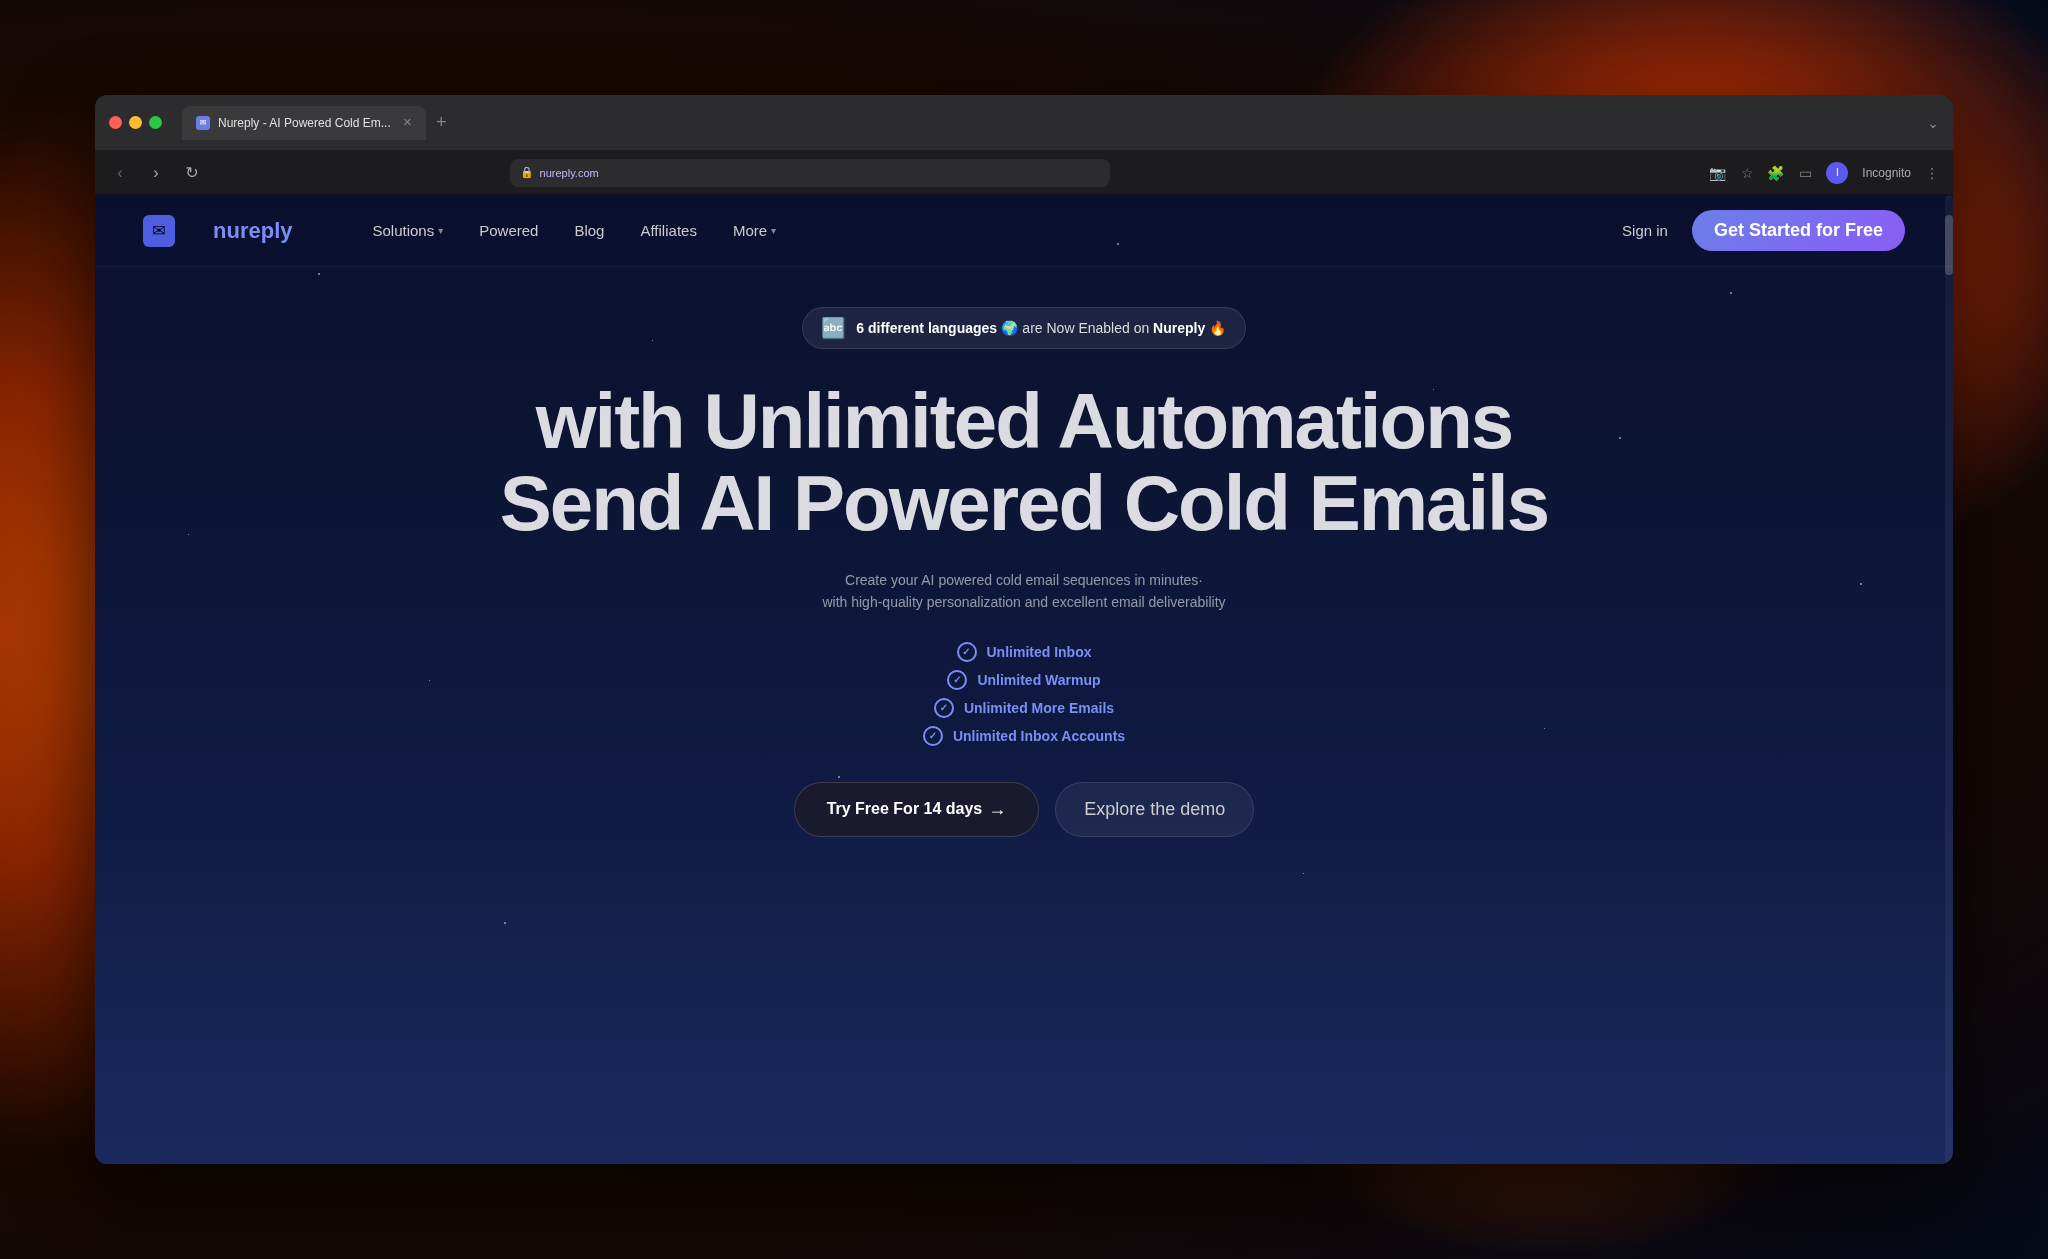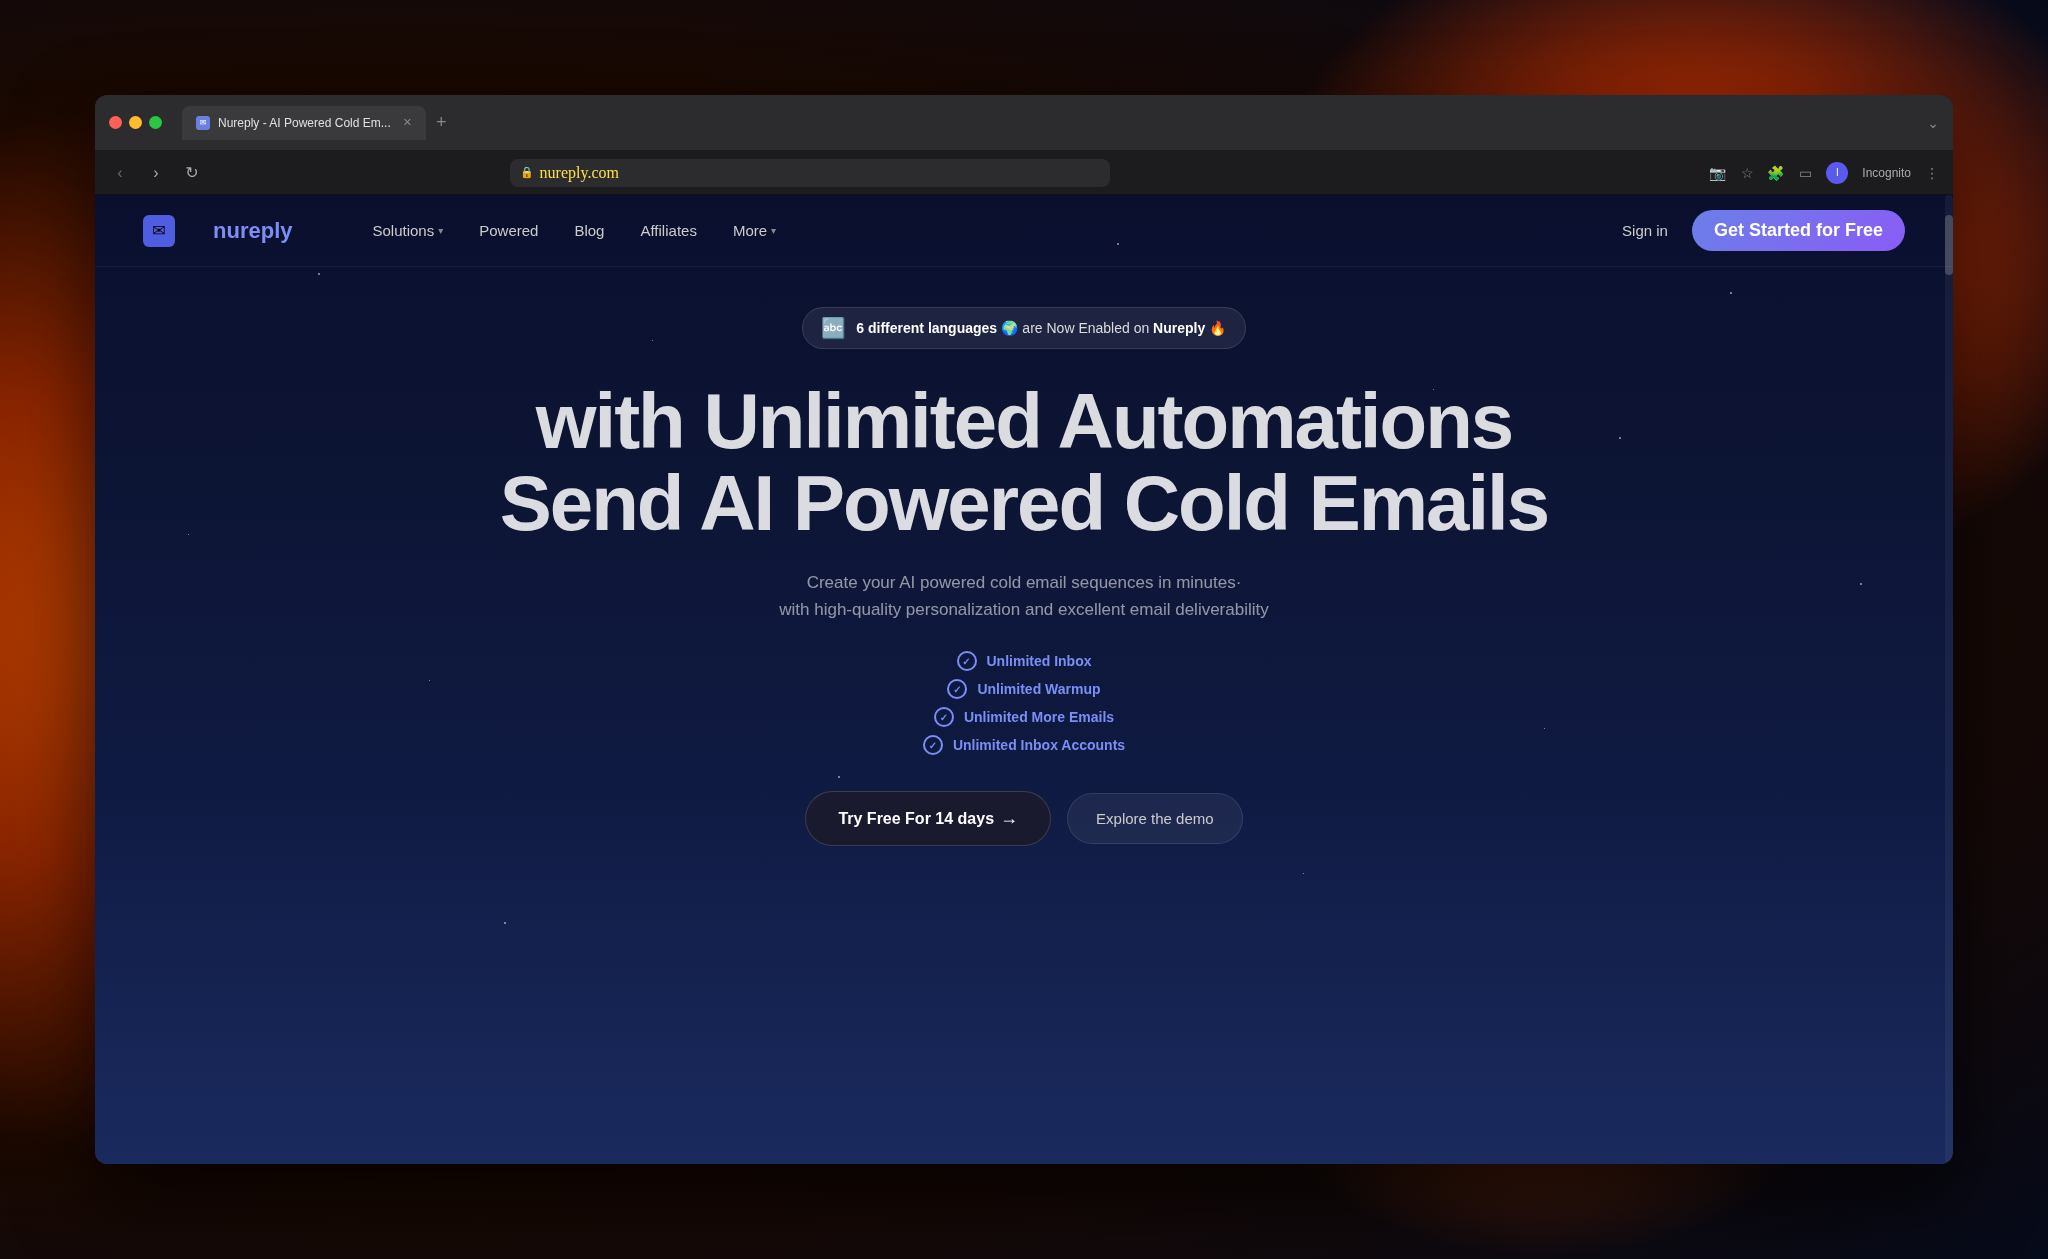--- a/index.html
+++ b/index.html
@@ -156,23 +156,22 @@
       align-items: center;
       padding: 0 10px;
       gap: 6px;
       margin: 0 auto;
     }
     .url-lock {
       color: #888;
       font-size: 11px;
     }
     .url-text {
-      font-size: 16px;
-      color: #fde047;
-      font-family: Liberation Serif, serif;
+      font-size: 11px;
+      color: #c4b5fd;
     }
     .chrome-icons {
       display: flex;
       align-items: center;
       gap: 14px;
       margin-left: auto;
     }
     .chrome-icon {
       color: #888;
       font-size: 14px;
@@ -325,21 +324,21 @@
     .hero-title {
       font-size: 78px;
       font-weight: 800;
       color: rgba(255,255,255,0.85);
       line-height: 1.05;
       margin-bottom: 24px;
       letter-spacing: -2px;
     }
 
     .hero-subtitle {
-      font-size: 17px;
+      font-size: 14px;
       color: rgba(255,255,255,0.55);
       line-height: 1.6;
       margin-bottom: 28px;
     }
 
     .features-list {
       display: flex;
       flex-direction: column;
       align-items: center;
       gap: 8px;
@@ -386,21 +385,21 @@
     }
     .try-free-btn .arrow {
       font-size: 18px;
     }
     .demo-btn {
       background: rgba(255,255,255,0.06);
       border: 1px solid rgba(255,255,255,0.1);
       color: #ccc;
       border-radius: 30px;
       padding: 16px 28px;
-      font-size: 15px;
+      font-size: 18px;
       cursor: pointer;
       text-align: right;
     }
 
     
     .browser-scrollbar {
       position: absolute;
       right: 0;
       top: 0;
       bottom: 0;

